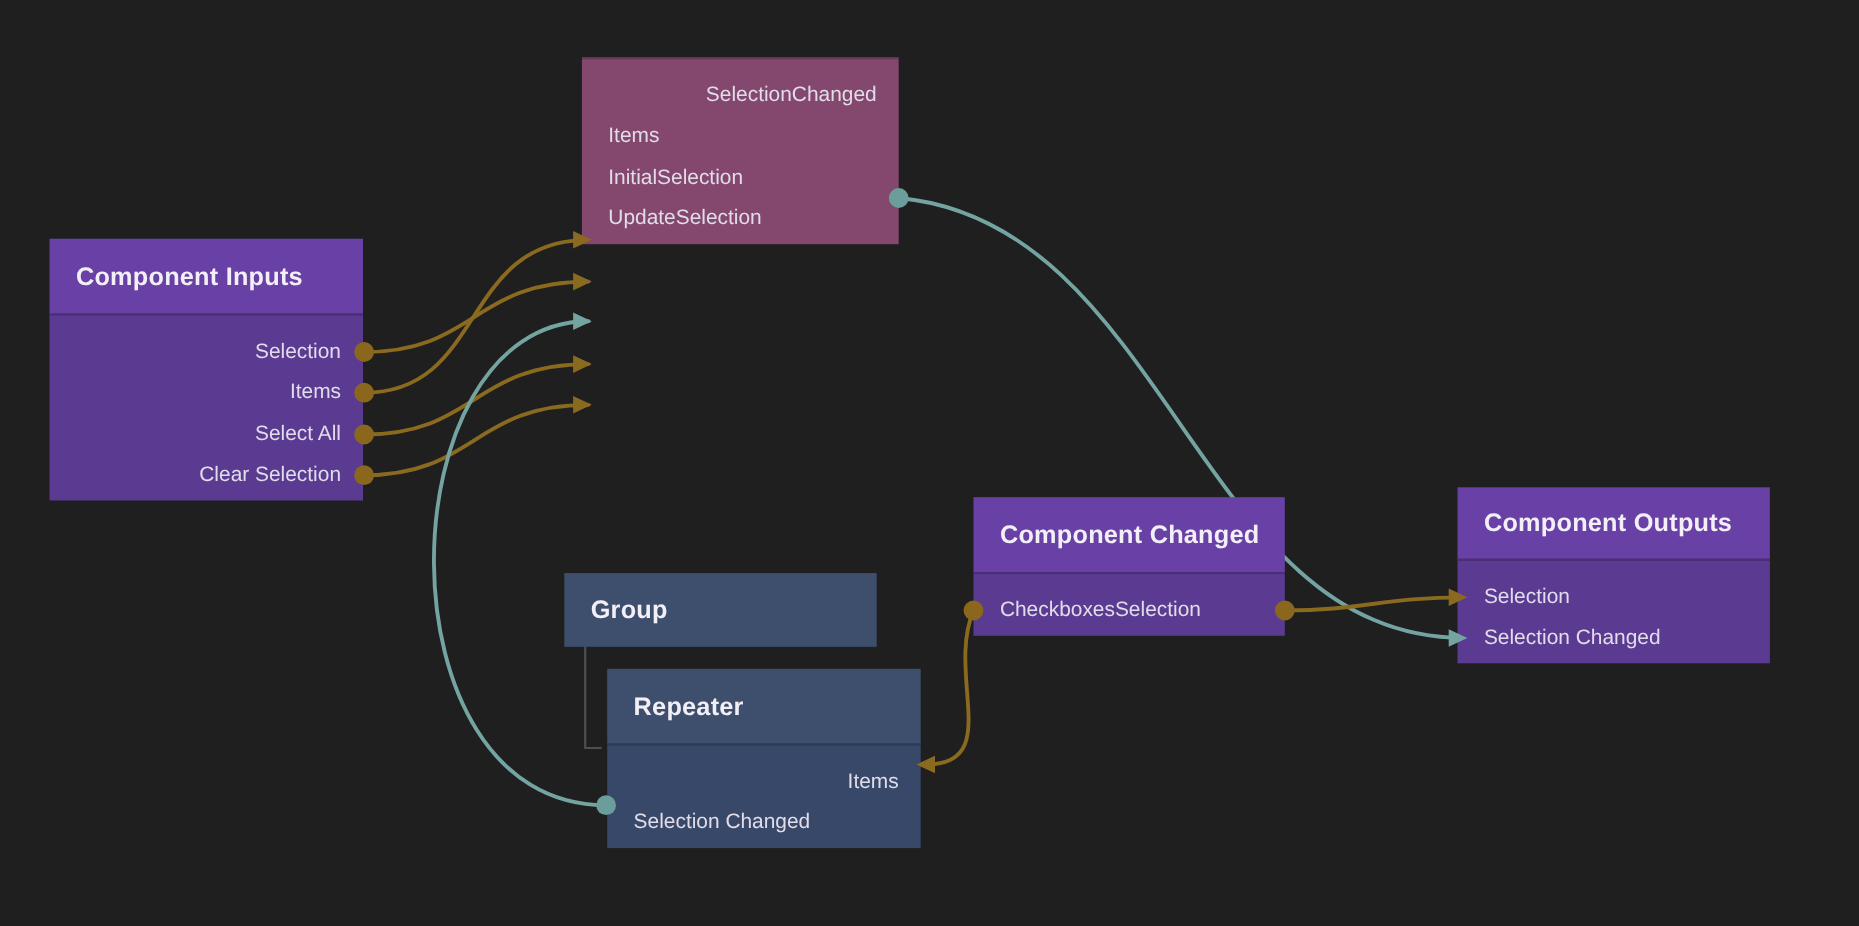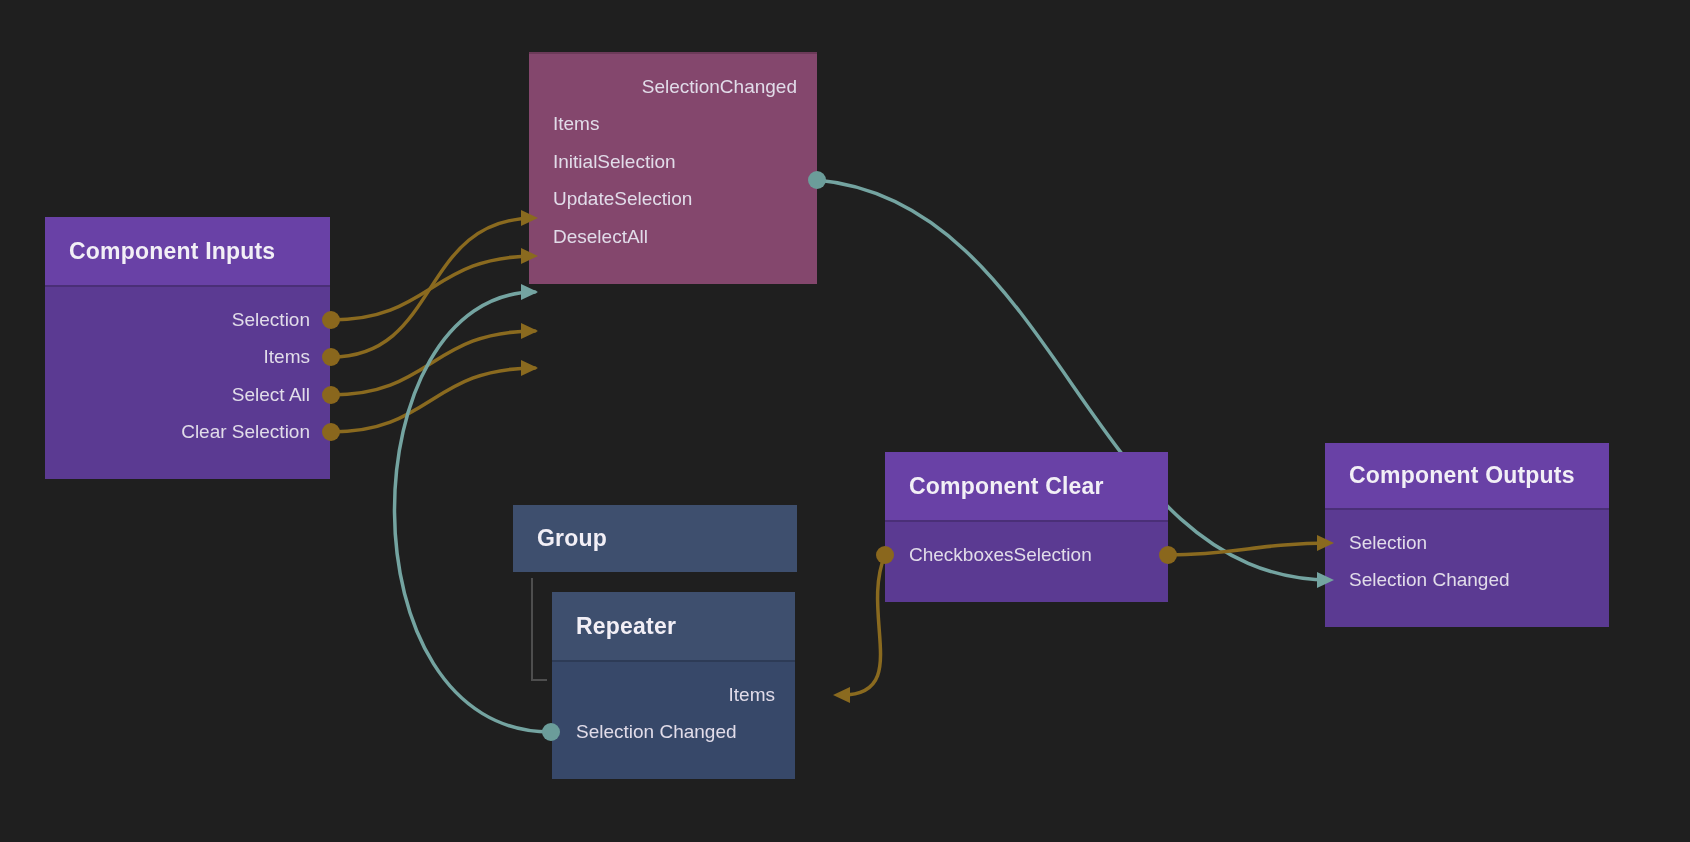--- a/index.html
+++ b/index.html
@@ -5,30 +5,30 @@
   html,body{margin:0;padding:0;background:#1f1f1f;}
   body{width:1690px;height:842px;overflow:hidden;font-family:"Liberation Sans",sans-serif;}
   .canvas{position:absolute;left:0;top:0;width:1690px;height:842px;background:var(--bg,#1f1f1f);}
   svg.layer{position:absolute;left:0;top:0;}
   #wires{z-index:1;}
   #ports{z-index:3;}
   .node{position:absolute;z-index:2;}
   .node-header{display:flex;flex-direction:column;justify-content:center;padding:0 24px;box-sizing:border-box;}
   .node-title{font-size:23px;font-weight:600;color:#f2eff6;letter-spacing:.2px;white-space:nowrap;}
   .node-subtitle{font-size:21px;font-weight:400;color:rgba(255,255,255,.42);margin-top:4px;white-space:nowrap;}
-  .node-body{box-sizing:border-box;padding:16px 0 28px;box-shadow:inset 0 2px 0 rgba(0,0,0,.18);}
+  .node-body{box-sizing:border-box;padding:16px 0 4px;box-shadow:inset 0 2px 0 rgba(0,0,0,.18);}
   .port-row{height:37.5px;display:flex;align-items:center;padding:0 20px 0 24px;box-sizing:border-box;}
   .port-row.right{justify-content:flex-end;}
   .port-row.split{justify-content:flex-start;}
   .port-label{font-size:19px;color:#e1dce9;white-space:nowrap;}
   .purple .node-header{background:var(--purple-header);}
   .purple .node-body{background:var(--purple-body);}
   .pink .node-header{background:var(--pink-header);}
   .pink .node-body{background:var(--pink-body);}
-  .slate .node-header{background:var(--slate-header);}
+  .slate .node-header{background:var(--slate-header);margin-top:16px;}
   .slate .node-body{background:var(--slate-body);}
 </style>
 </head>
 <body>
 
 <div class="canvas">
 
   <svg id="wires" class="layer" width="1690" height="842">
     <path d="M532,578 L532,680 L547,680" fill="none" stroke="#4e4e4e" stroke-width="2"></path>
   <path d="M331,320 C432,320 430,256 535,256" fill="none" stroke="#8a6a1f" stroke-width="3.5" stroke-linecap="round"></path>
@@ -48,23 +48,20 @@
         </div>
       <div class="port-row">
           <span class="port-label">Items</span>
         </div>
       <div class="port-row">
           <span class="port-label">InitialSelection</span>
         </div>
       <div class="port-row">
           <span class="port-label">UpdateSelection</span>
         </div>
-      <div class="port-row">
-          <span class="port-label">DeselectAll</span>
-        </div>
     </div>
   </div>
 
   <div class="node purple" style="left:45px;top:217px;width:285px;">
     <div class="node-header" style="height:68px;">
       <div class="node-title">Component Inputs</div>
     </div>
     <div class="node-body">
       <div class="port-row right">
           <span class="port-label">Selection</span>
@@ -80,37 +77,37 @@
         </div>
     </div>
   </div>
 
   <div class="node slate" style="left:513px;top:505px;width:284px;">
     <div class="node-header" style="height:67px;">
       <div class="node-title">Group</div>
     </div>
   </div>
 
-  <div class="node slate" style="left:552px;top:592px;width:243px;">
+  <div class="node slate" style="left:552px;top:592px;width:285px;">
     <div class="node-header" style="height:68px;">
       <div class="node-title">Repeater</div>
     </div>
     <div class="node-body">
       <div class="port-row right">
           <span class="port-label">Items</span>
         </div>
       <div class="port-row">
           <span class="port-label">Selection Changed</span>
         </div>
     </div>
   </div>
 
   <div class="node purple" style="left:885px;top:452px;width:283px;">
     <div class="node-header" style="height:68px;">
-      <div class="node-title">Component Clear</div>
+      <div class="node-title">Component Changed</div>
     </div>
     <div class="node-body">
       <div class="port-row split">
         <span class="port-label">Checkboxes</span>
         <span class="port-label">Selection</span>
       </div>
     </div>
   </div>
 
   <div class="node purple" style="left:1325px;top:443px;width:284px;">

